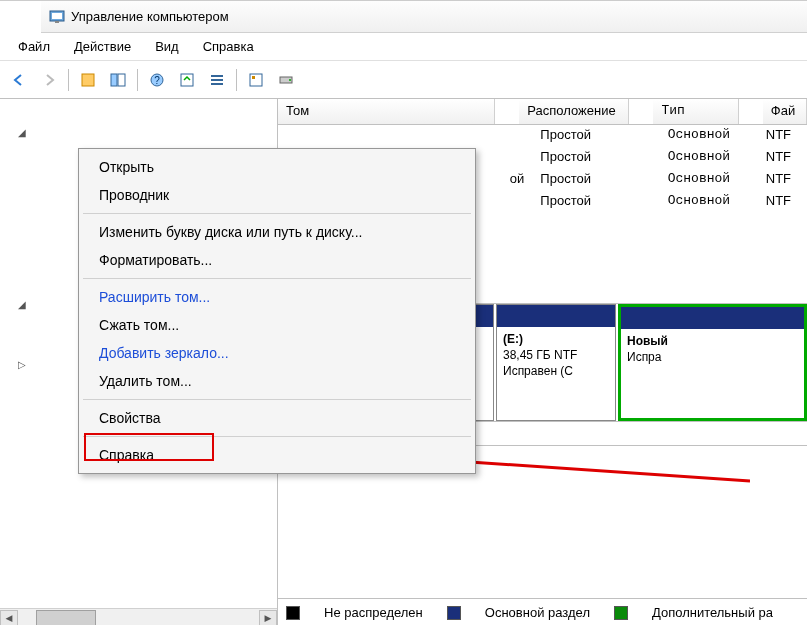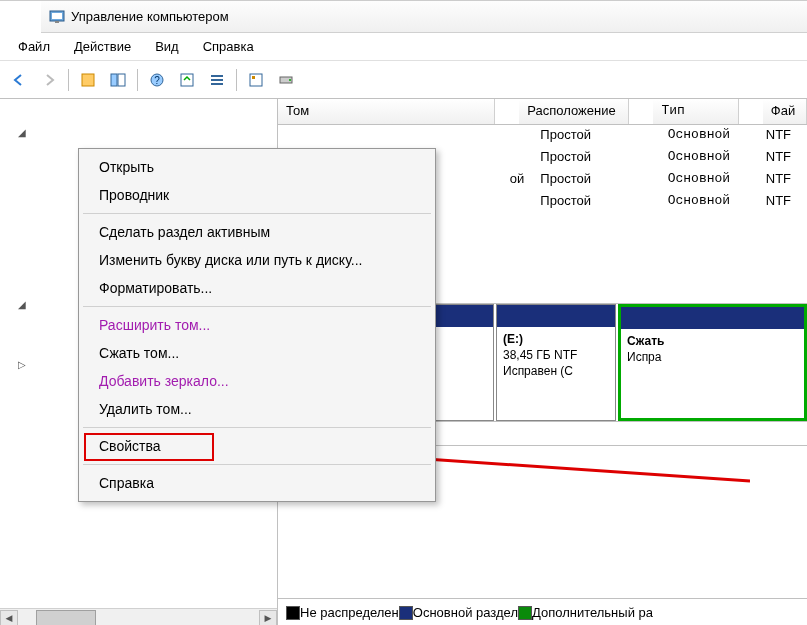--- a/index.html
+++ b/index.html
@@ -182,48 +182,48 @@
 .partition .part-body .pname { font-weight: bold; }
 .cdrom-row {
   padding: 4px 8px;
   font-size: 13px;
   border-bottom: 1px solid #c0c0c0;
 }
 .legend {
   height: 28px;
   display: flex;
   align-items: center;
-  gap: 0;
+  gap: 24px;
   padding: 0 8px;
   border-top: 1px solid #c0c0c0;
   white-space: nowrap;
   overflow: hidden;
 }
 .legend .sw { width: 14px; height: 14px; border: 1px solid #555; display: inline-block; }
 .sw.unalloc { background: #000; }
 .sw.primary { background: #1a2f7a; }
 .sw.ext { background: #0a8a0a; }
 
 .context-menu {
   position: absolute;
   left: 78px;
   top: 147px;
-  width: 358px;
+  width: 398px;
   background: #f5f5f5;
   border: 1px solid #979797;
   box-shadow: 3px 3px 6px rgba(0,0,0,0.25);
   padding: 4px 2px;
   z-index: 100;
 }
 .context-menu .mi {
   padding: 6px 18px;
   cursor: default;
   font-size: 14px;
 }
-.context-menu .mi.disabled { color: #a21caf; }
+.context-menu .mi.disabled { color: #1d4ed8; }
 .context-menu .msep {
   height: 1px; background: #d0d0d0; margin: 4px 2px;
 }
 .highlight-box {
   position: absolute;
   left: 84px;
   top: 432px;
   width: 130px;
   height: 28px;
   border: 2px solid #d00;
@@ -387,21 +387,21 @@
             <div class="part-header"></div>
             <div class="part-body">
               <div class="pname">(E:)</div>
               <div>38,45 ГБ NTF</div>
               <div>Исправен (С</div>
             </div>
           </div>
           <div class="partition selected" style="flex:1">
             <div class="part-header"></div>
             <div class="part-body">
-              <div class="pname">Сжать</div>
+              <div class="pname">Новый</div>
               <div>Испра</div>
             </div>
           </div>
         </div>
       </div>
       <div class="cdrom-row">CD-ROM (D:)</div>
     </div>
 
     <div style="flex:1"></div>
 
@@ -413,21 +413,20 @@
       <span class="sw ext"></span>
       <span>Дополнительный ра</span>
     </div>
   </div>
 </div>
 
 <div class="context-menu">
   <div class="mi">Открыть</div>
   <div class="mi">Проводник</div>
   <div class="msep"></div>
-  <div class="mi">Сделать раздел активным</div>
   <div class="mi">Изменить букву диска или путь к диску...</div>
   <div class="mi">Форматировать...</div>
   <div class="msep"></div>
   <div class="mi disabled">Расширить том...</div>
   <div class="mi">Сжать том...</div>
   <div class="mi disabled">Добавить зеркало...</div>
   <div class="mi">Удалить том...</div>
   <div class="msep"></div>
   <div class="mi">Свойства</div>
   <div class="msep"></div>

